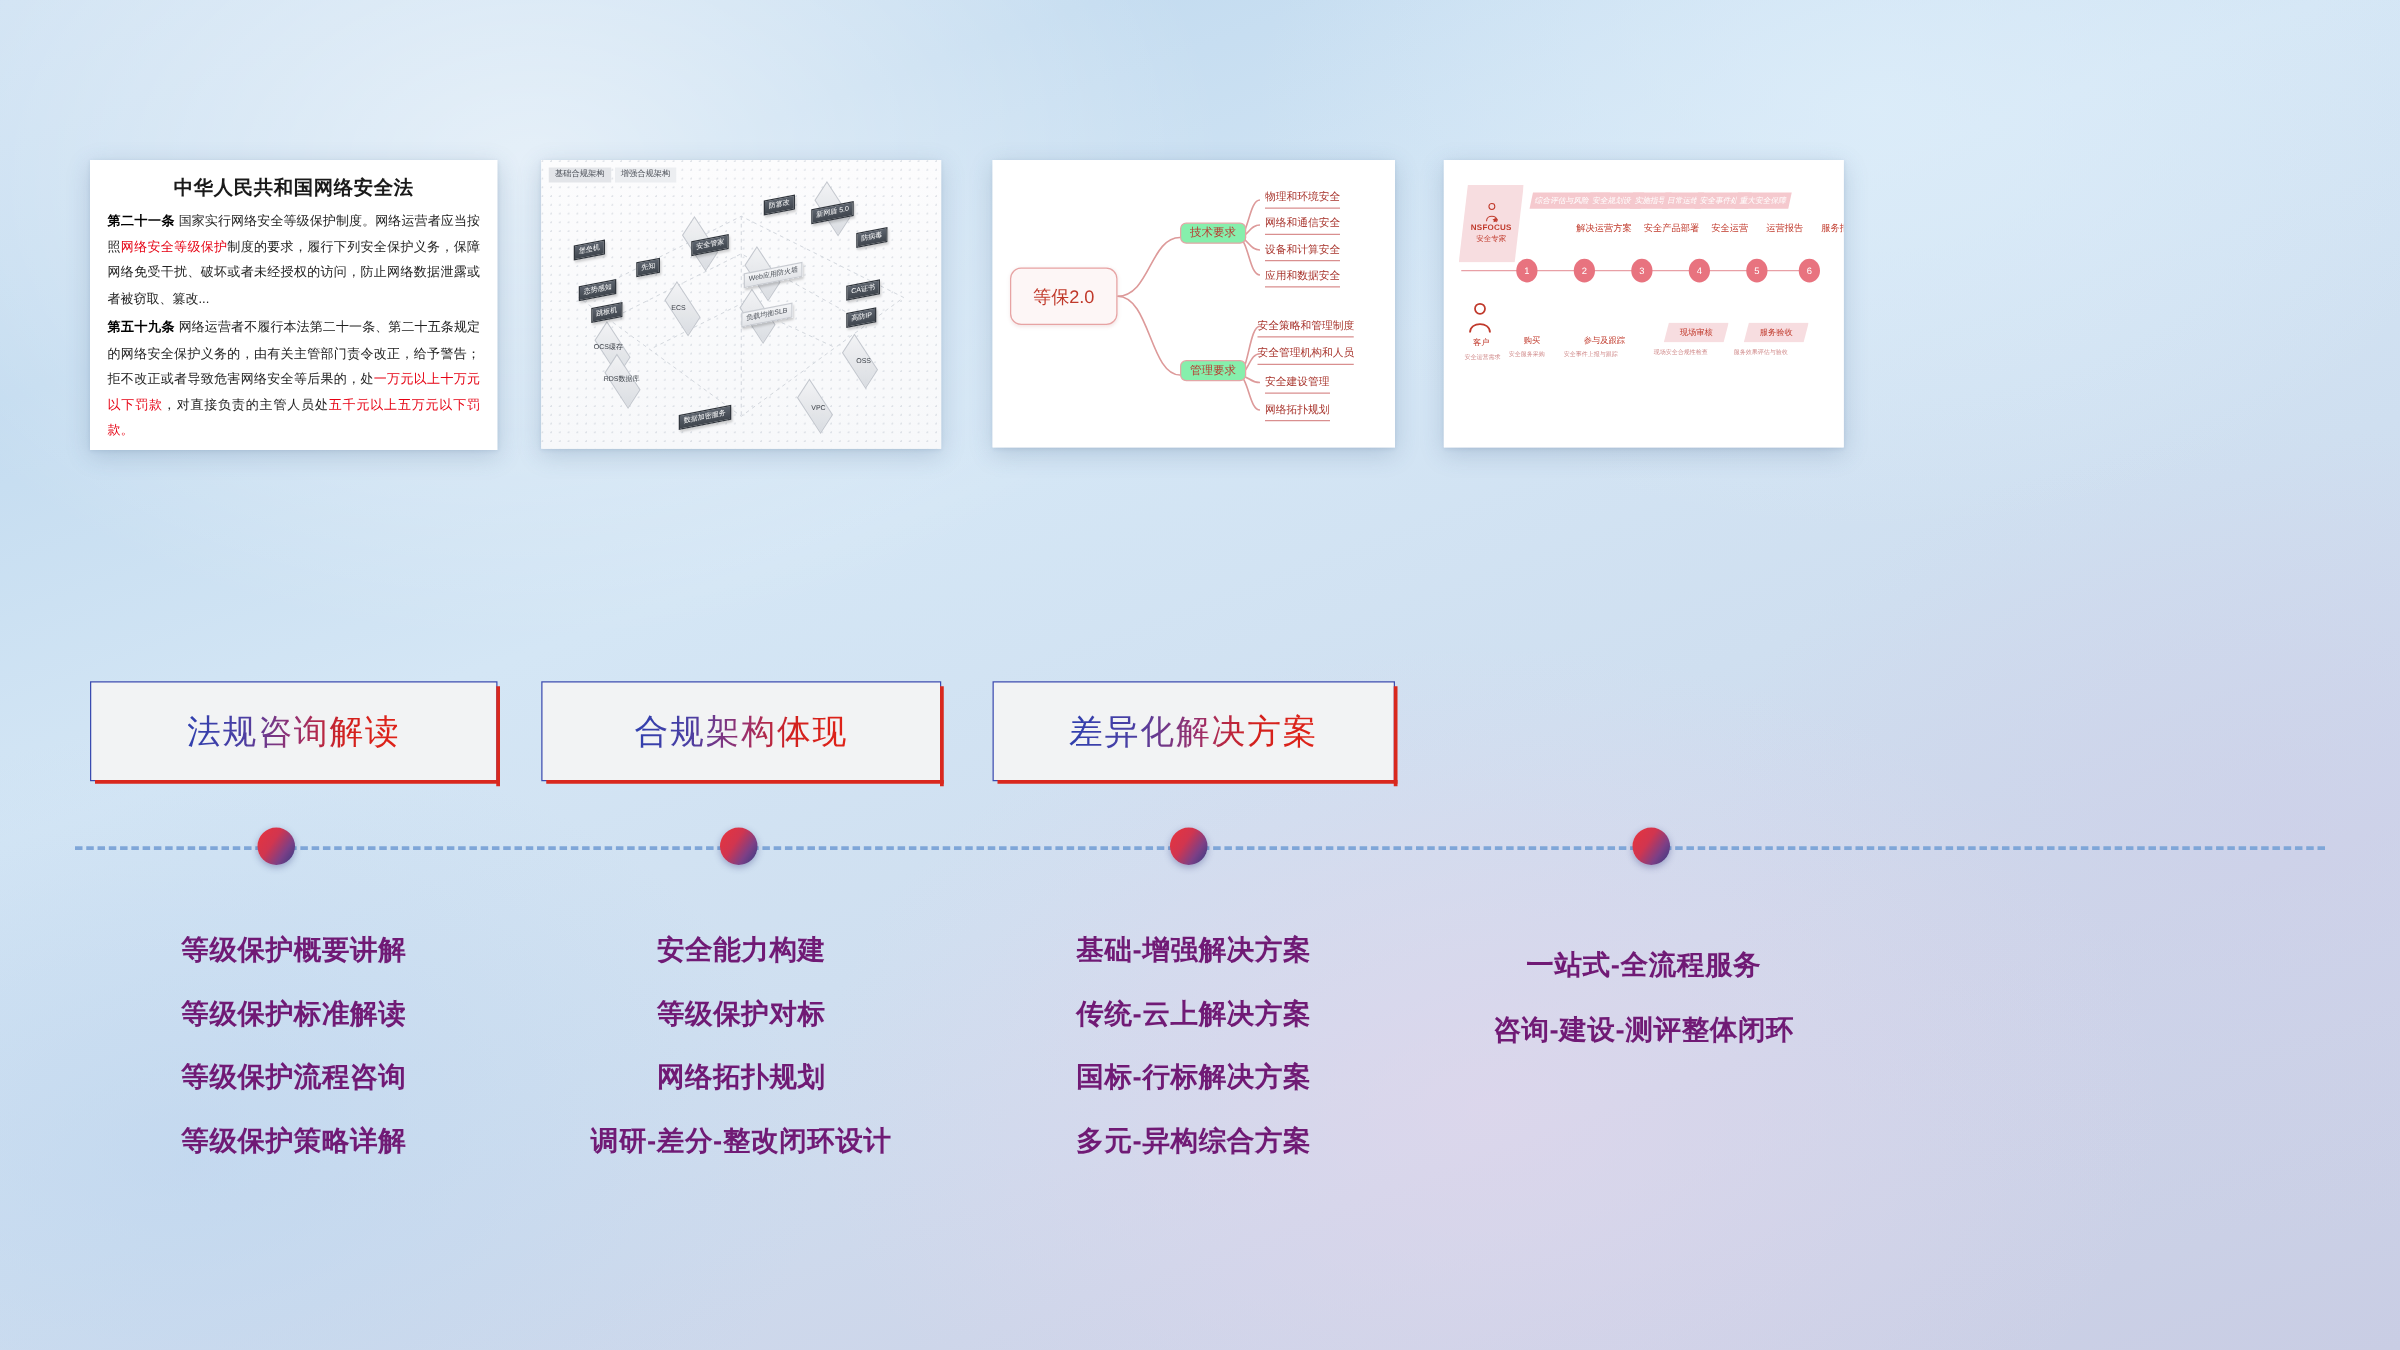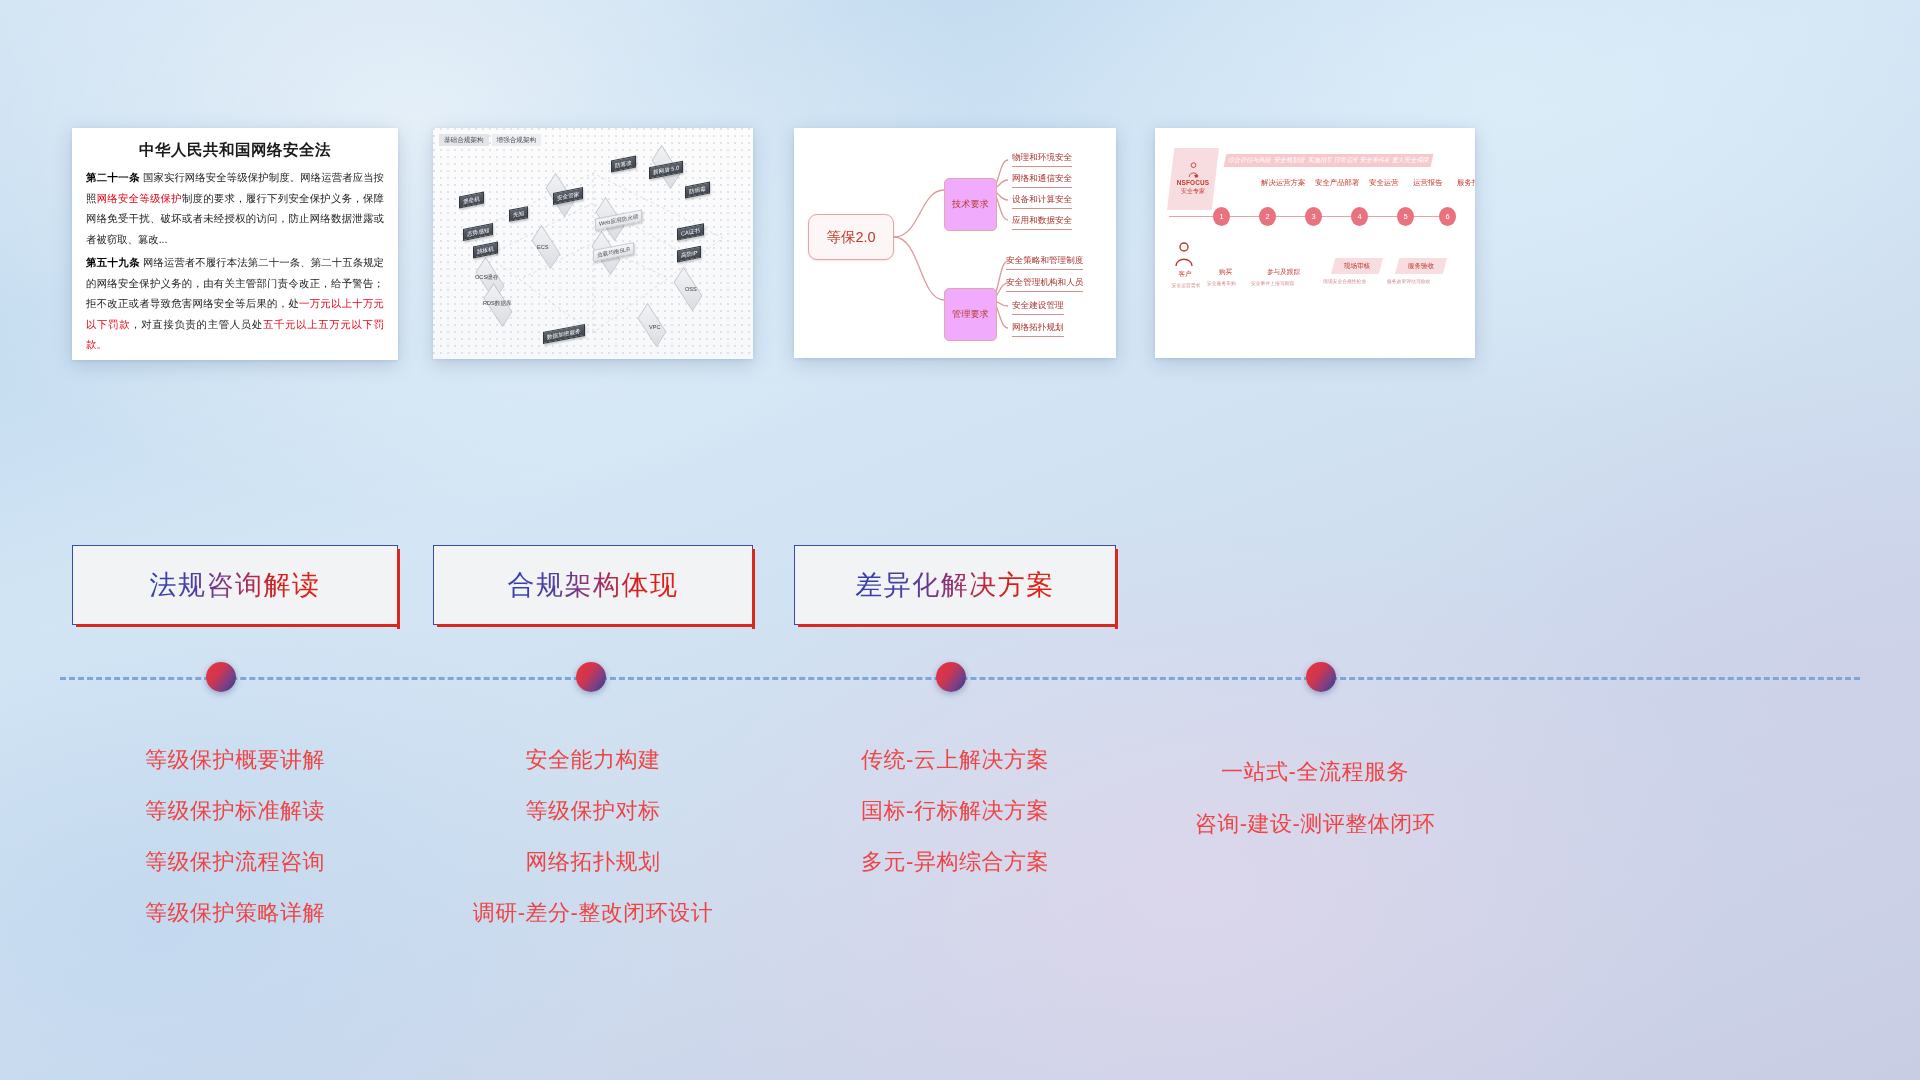--- a/index.html
+++ b/index.html
@@ -98,23 +98,23 @@
     width: 86px; height: 46px;
     border: 1.4px solid #e7a3a3; border-radius: 9px;
     background: #fdf6f6;
     display: flex; align-items: center; justify-content: center;
     font-size: 14.5px; color: #c0392b; font-weight: 500;
     box-shadow: 0 1px 3px rgba(190,120,120,.18);
   }
   .mind-branch {
     position: absolute;
     border: 1.2px solid #e3a7a7; border-radius: 5px;
-    background: #f0abfc;
+    background: #86efac;
     font-size: 9.2px; color: #b83b32;
-    padding: 19px 7px; white-space: nowrap;
+    padding: 1px 7px; white-space: nowrap;
   }
   .leaf {
     position: absolute;
     font-size: 8.6px; color: #a8342c; white-space: nowrap;
     padding-bottom: 2px;
     border-bottom: 1.4px solid #d98f8f;
     text-align: right;
   }
   .mind-conn { position: absolute; stroke: #dd9a9a; fill: none; }
 
@@ -200,22 +200,22 @@
   .tdot-4 { left: 1306px; }
 
   
   .cols { position: absolute; top: 734px; left: 0; width: 1920px; }
   .col { position: absolute; text-align: center; }
   .col-1 { left: 72px;   width: 326px; }
   .col-2 { left: 433px;  width: 320px; }
   .col-3 { left: 794px;  width: 322px; }
   .col-4 { left: 1155px; width: 320px; }
   .col-item {
-    font-size: 22px; color: #ef4444; line-height: 51px; letter-spacing: .5px;
-    font-weight: 400;
+    font-size: 22px; color: #701a75; line-height: 51px; letter-spacing: .5px;
+    font-weight: 700;
   }
   .col-4 .col-item { line-height: 52px; }
 </style>
 </head>
 <body>
 
 <div class="cards-row">
 
   <div class="card card-1">
     <div class="law-title">中华人民共和国网络安全法</div>
@@ -390,20 +390,21 @@
     <div class="col-item">等级保护流程咨询</div>
     <div class="col-item">等级保护策略详解</div>
   </div>
   <div class="col col-2">
     <div class="col-item">安全能力构建</div>
     <div class="col-item">等级保护对标</div>
     <div class="col-item">网络拓扑规划</div>
     <div class="col-item">调研-差分-整改闭环设计</div>
   </div>
   <div class="col col-3">
+    <div class="col-item">基础-增强解决方案</div>
     <div class="col-item">传统-云上解决方案</div>
     <div class="col-item">国标-行标解决方案</div>
     <div class="col-item">多元-异构综合方案</div>
   </div>
   <div class="col col-4" style="top:12px">
     <div class="col-item">一站式-全流程服务</div>
     <div class="col-item">咨询-建设-测评整体闭环</div>
   </div>
 </div>
 

